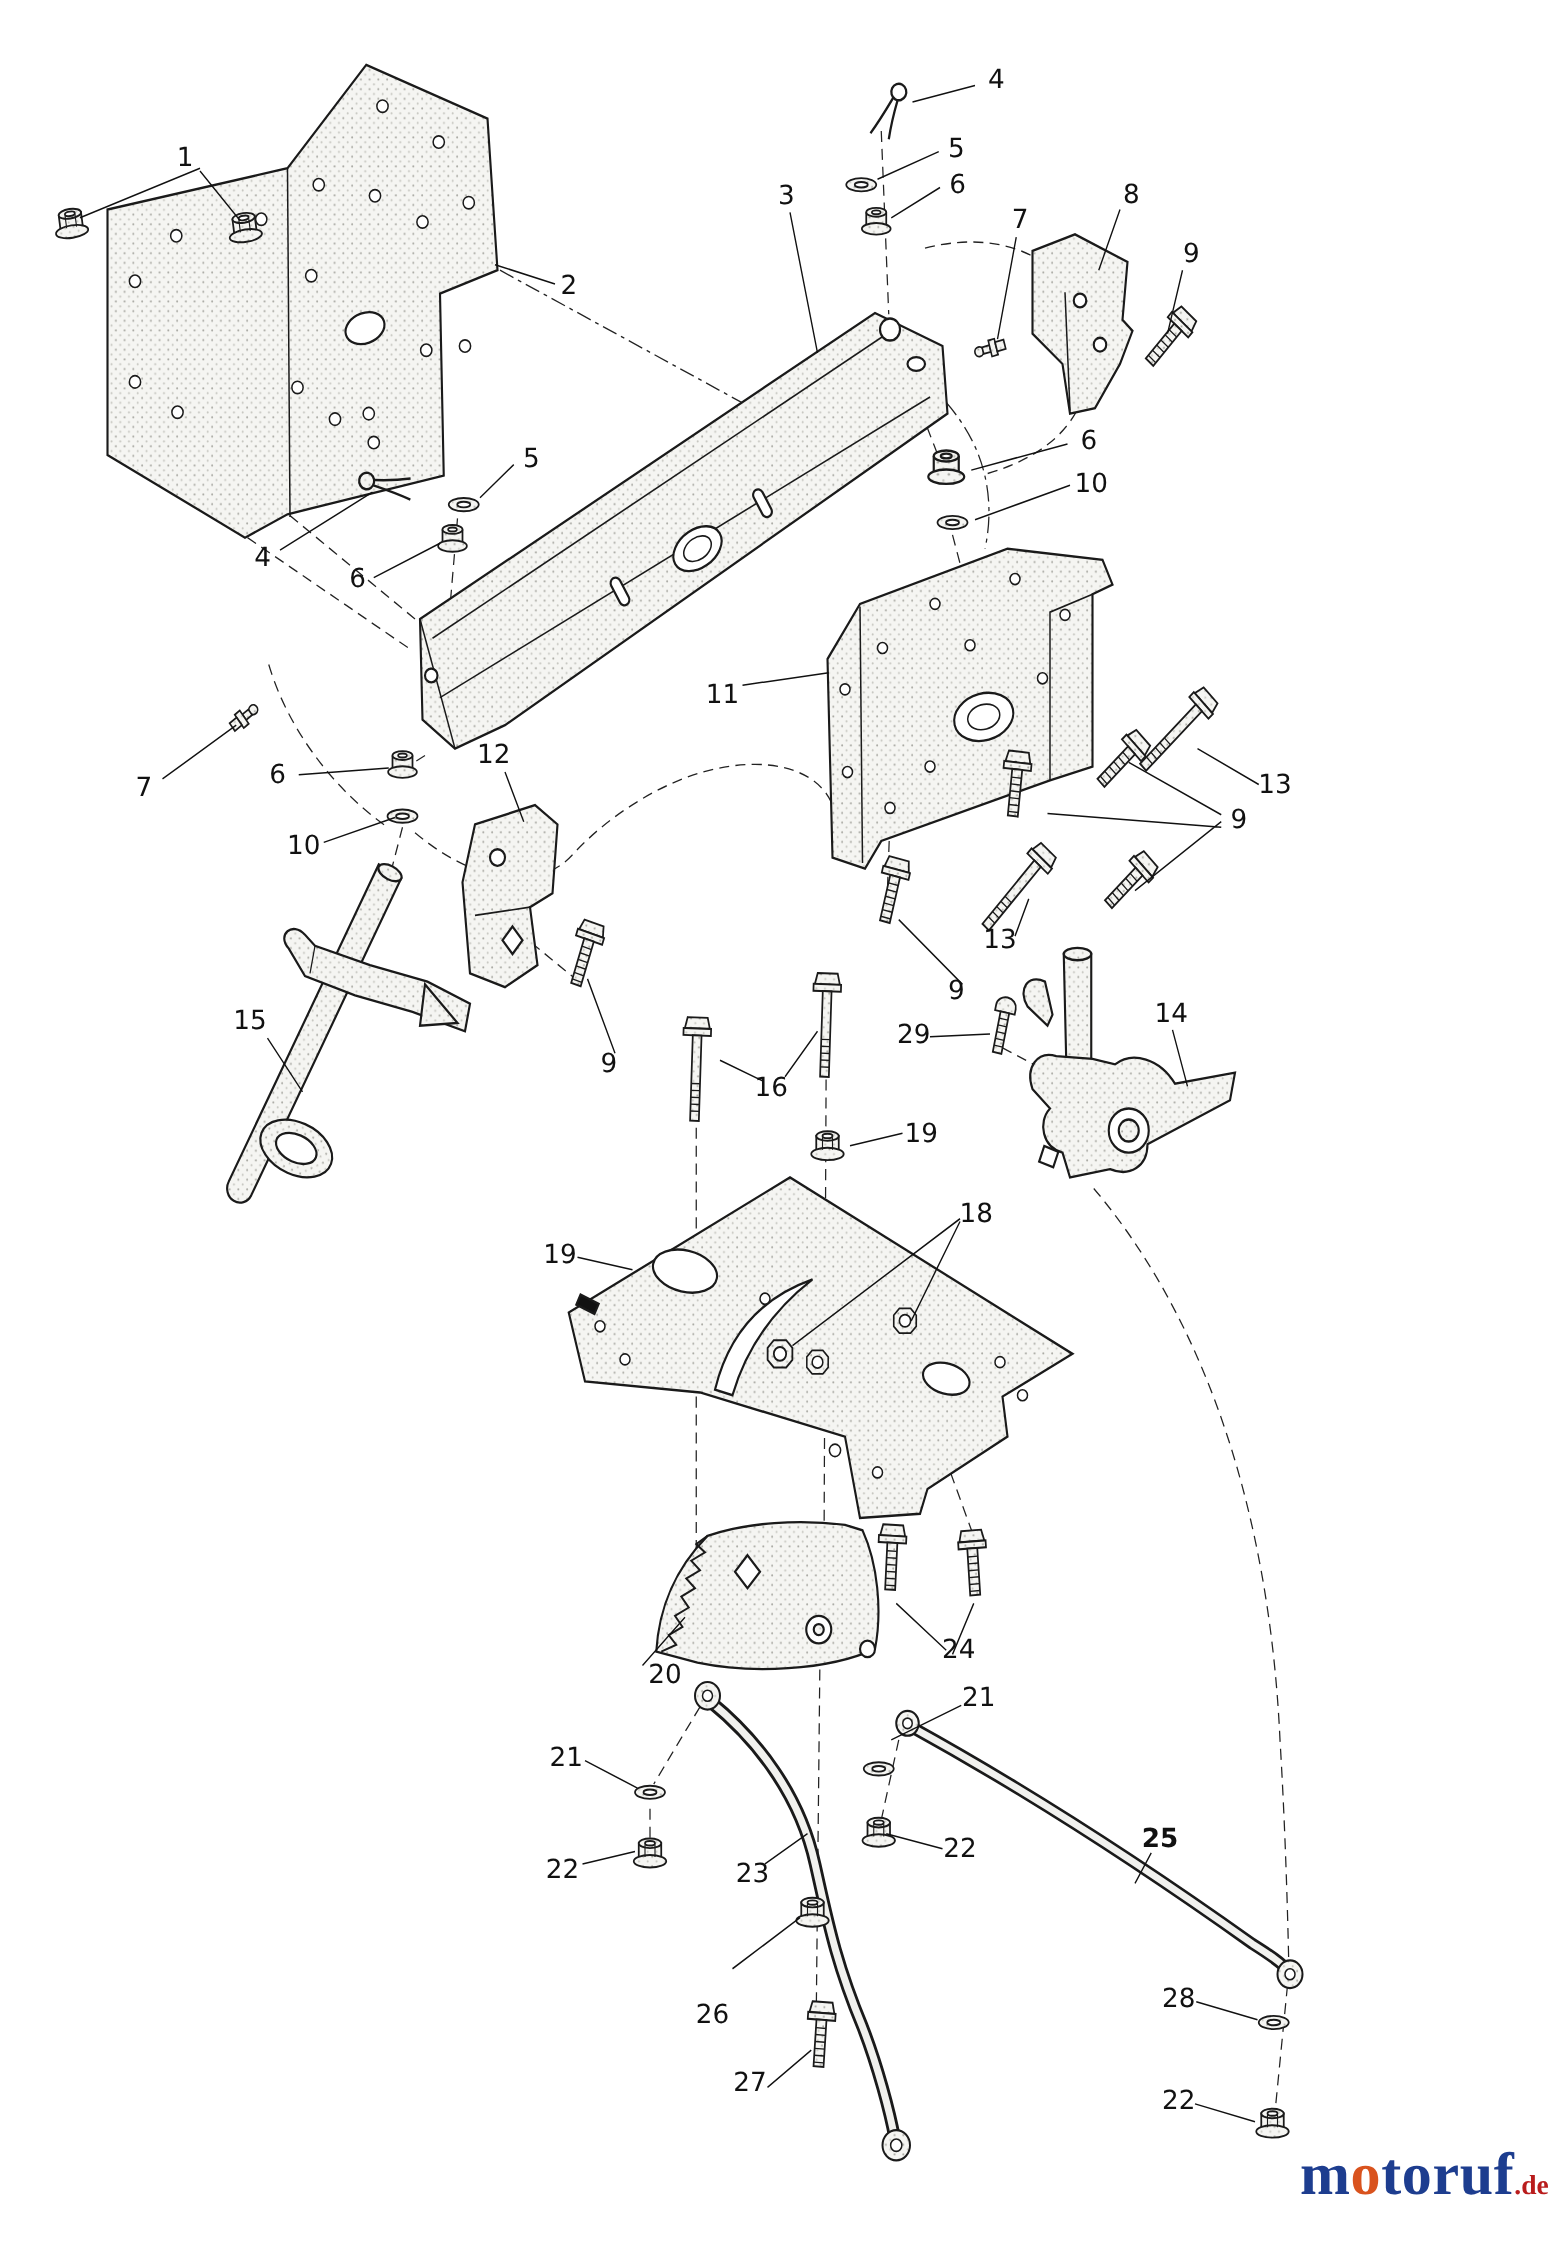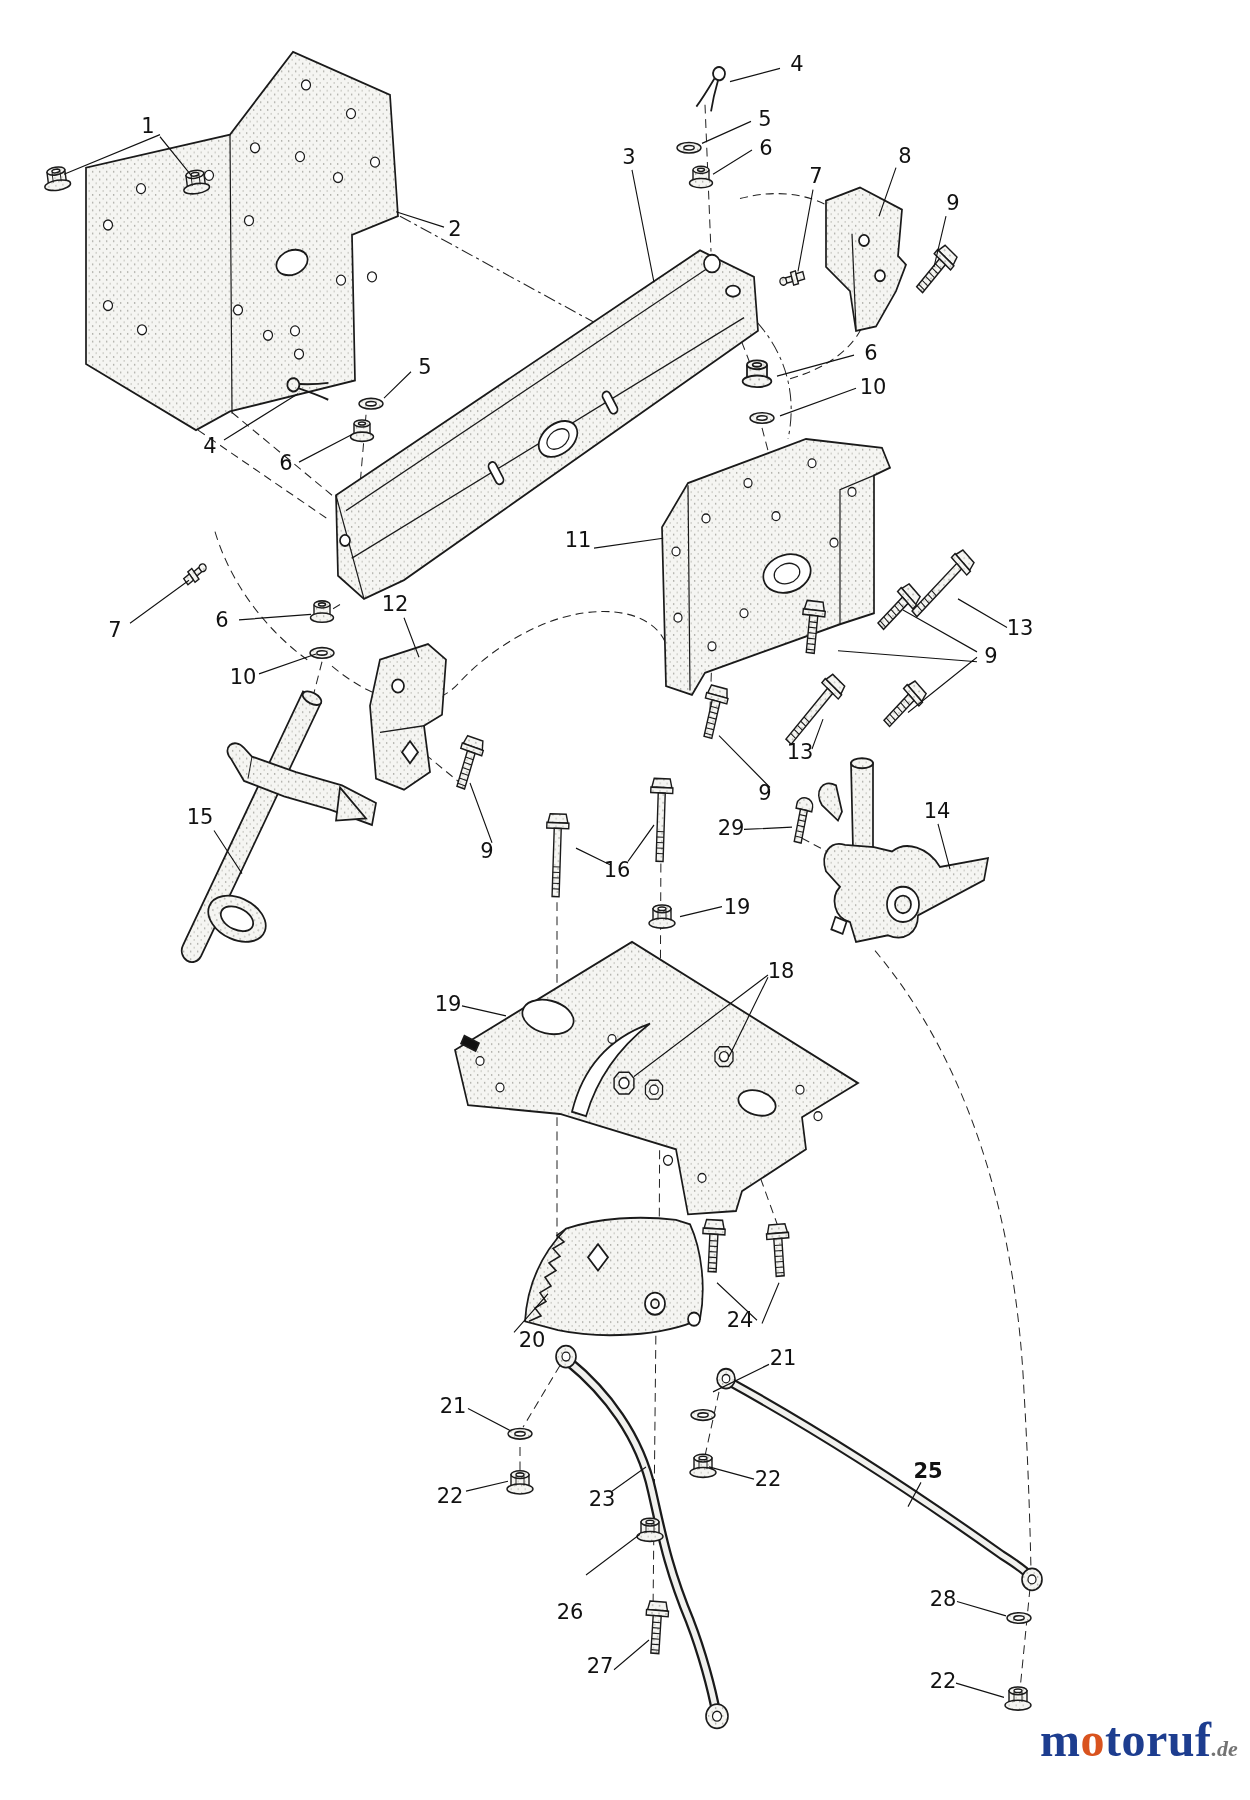--- a/index.html
+++ b/index.html
@@ -376,48 +376,48 @@
       <div class="callout" style="left: 765px; top: 119.118px;">5</div>
       <div class="callout" style="left: 766px; top: 147.794px;">6</div>
       <div class="callout" style="left: 816px; top: 176.471px;">7</div>
       <div class="callout" style="left: 905px; top: 155.515px;">8</div>
       <div class="callout" style="left: 953px; top: 202.941px;">9</div>
       <div class="callout" style="left: 871px; top: 352.941px;">6</div>
       <div class="callout" style="left: 873px; top: 387.132px;">10</div>
       <div class="callout" style="left: 425px; top: 367.279px;">5</div>
       <div class="callout" style="left: 210px; top: 445.588px;">4</div>
       <div class="callout" style="left: 286px; top: 463.235px;">6</div>
-      <div class="callout" style="left: 578px; top: 540px;">11</div>
+      <div class="callout" style="left: 578px; top: 556px;">11</div>
       <div class="callout" style="left: 115px; top: 629.779px;">7</div>
       <div class="callout" style="left: 222px; top: 619.853px;">6</div>
       <div class="callout" style="left: 243px; top: 677.206px;">10</div>
       <div class="callout" style="left: 395px; top: 604.412px;">12</div>
       <div class="callout" style="left: 1020px; top: 627.574px;">13</div>
       <div class="callout" style="left: 991px; top: 656.25px;">9</div>
       <div class="callout" style="left: 800px; top: 752.206px;">13</div>
       <div class="callout" style="left: 765px; top: 793.015px;">9</div>
       <div class="callout" style="left: 487px; top: 851.471px;">9</div>
       <div class="callout" style="left: 200px; top: 817.279px;">15</div>
       <div class="callout" style="left: 617px; top: 870.221px;">16</div>
       <div class="callout" style="left: 731px; top: 828.309px;">29</div>
       <div class="callout" style="left: 937px; top: 810.662px;">14</div>
       <div class="callout" style="left: 737px; top: 906.618px;">19</div>
       <div class="callout" style="left: 781px; top: 970.588px;">18</div>
       <div class="callout" style="left: 448px; top: 1003.68px;">19</div>
       <div class="callout" style="left: 504px; top: 1340.07px; margin-left: 28px;">20</div>
-      <div class="callout" style="left: 740px; top: 1320.22px; text-align: center;">24</div>
+      <div class="callout" style="left: 767px; top: 1320.22px; text-align: center;">24</div>
       <div class="callout" style="left: 453px; top: 1406.25px;">21</div>
       <div class="callout" style="left: 783px; top: 1357.72px;">21</div>
       <div class="callout" style="left: 450px; top: 1495.59px;">22</div>
       <div class="callout" style="left: 768px; top: 1479.04px;">22</div>
       <div class="callout" style="left: 602px; top: 1498.9px;">23</div>
       <div class="callout" style="left: 928px; top: 1471.32px; font-weight: bold;">25</div>
       <div class="callout" style="left: 570px; top: 1612px;">26</div>
       <div class="callout" style="left: 600px; top: 1666px;">27</div>
       <div class="callout" style="left: 943px; top: 1599.26px;">28</div>
       <div class="callout" style="left: 943px; top: 1680.88px;">22</div>
     </div>
 
 <div class="logo">
-  <span class="brand"><span style="color: rgb(29, 61, 143);">m</span><span style="color: rgb(217, 83, 30);">o</span><span style="color: rgb(29, 61, 143);">toruf</span></span><span class="tld" style="color: #737373; font-style: italic;">.de</span>
+  <span class="brand"><span style="color: rgb(29, 61, 143);">m</span><span style="color: rgb(217, 83, 30);">o</span><span style="color: rgb(29, 61, 143);">toruf</span></span><span class="tld" style="color: #b91c1c;">.de</span>
 </div>
 
 </div>
 
 </body></html>

